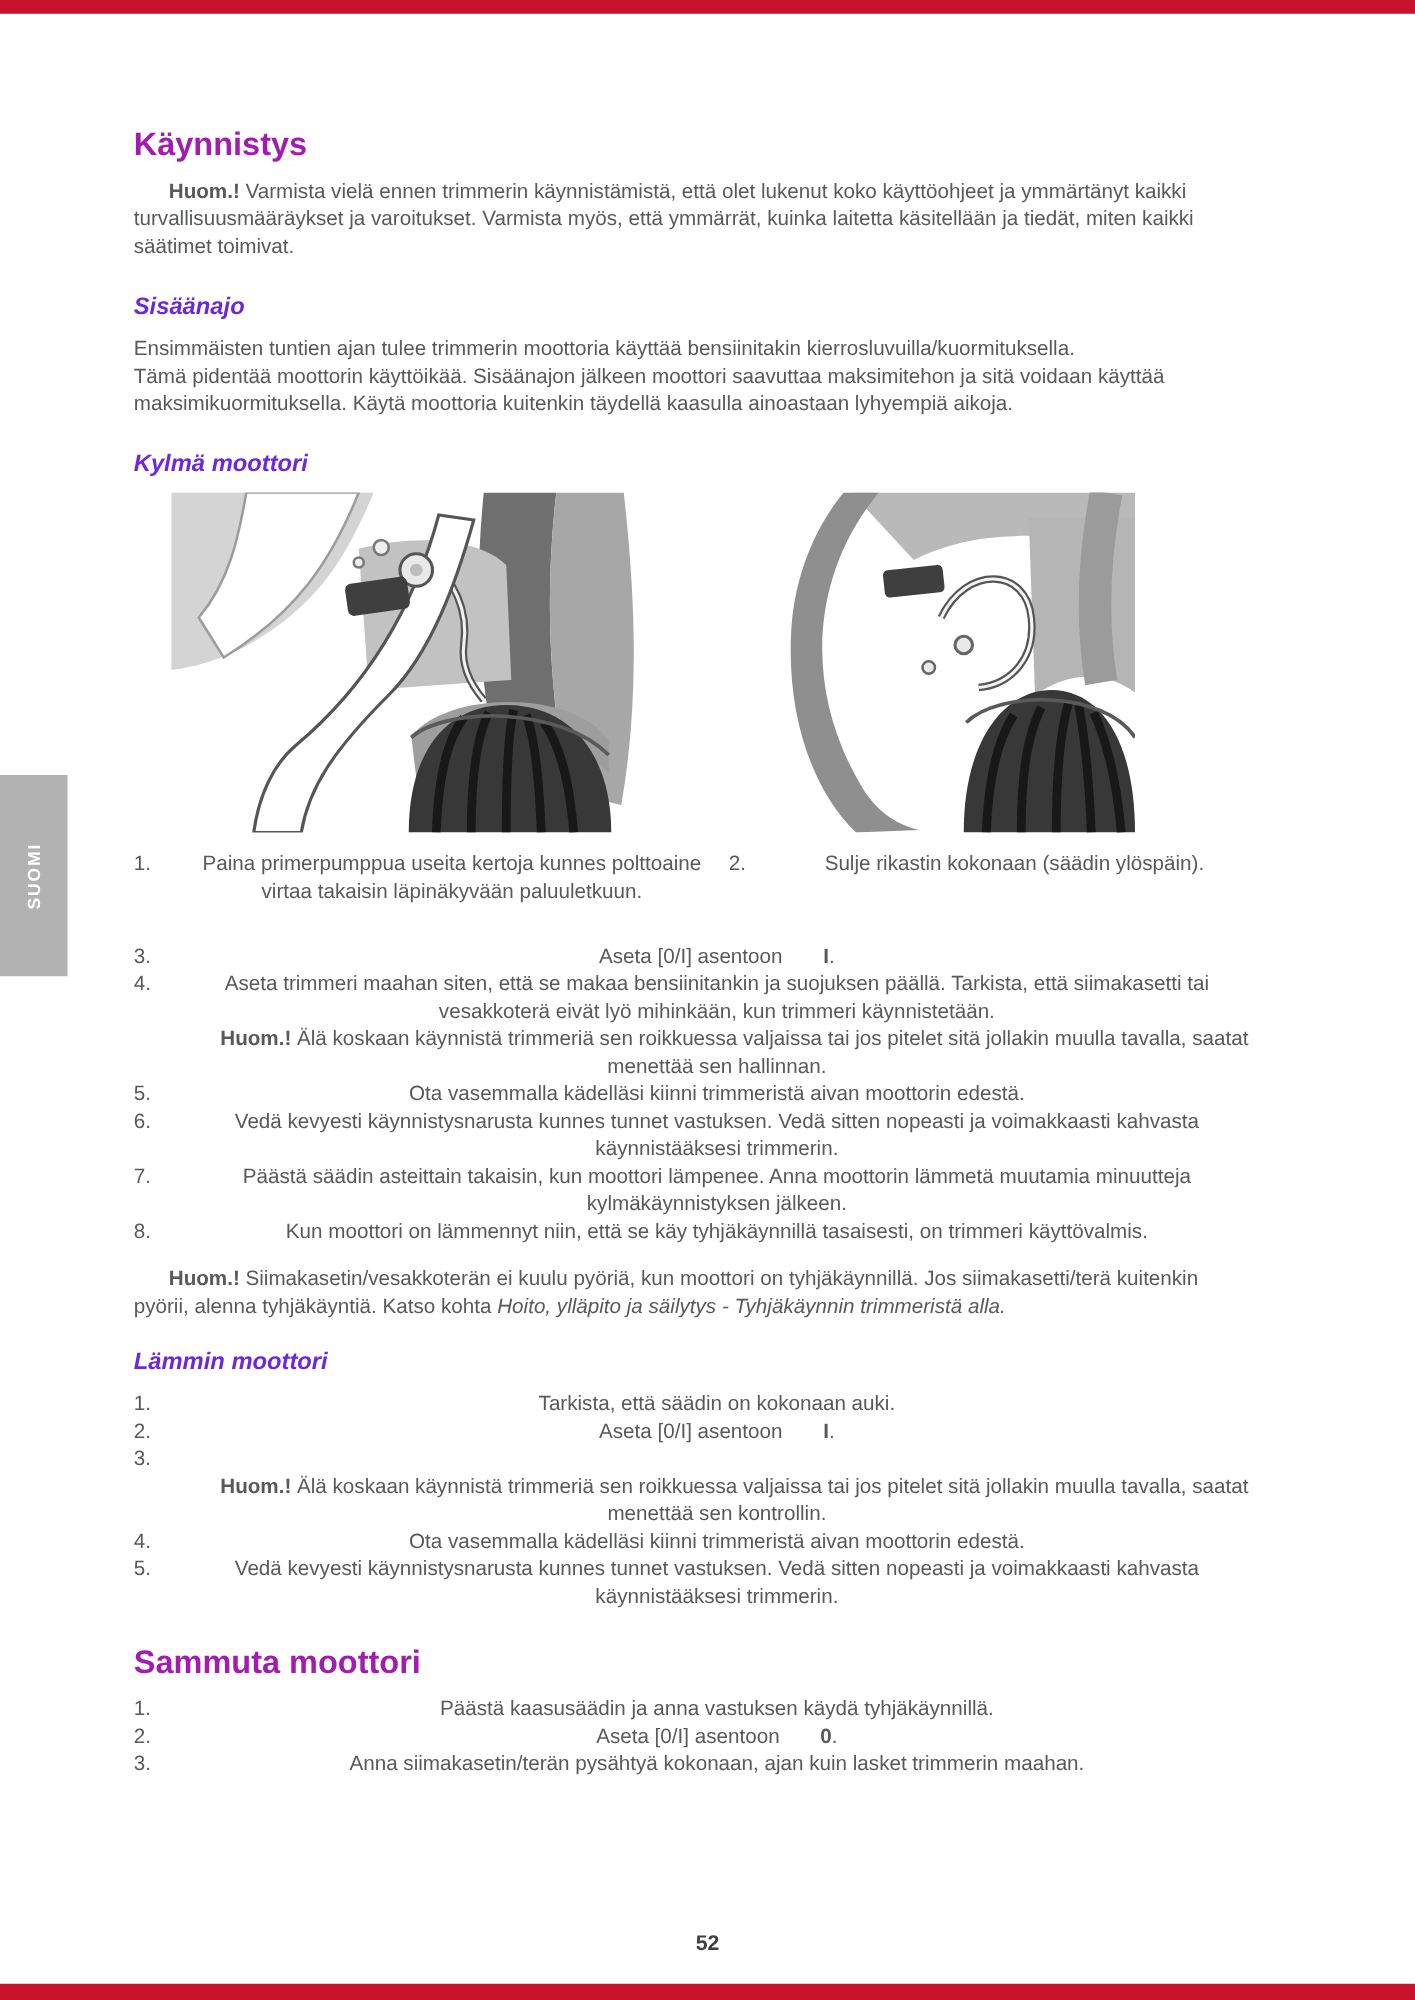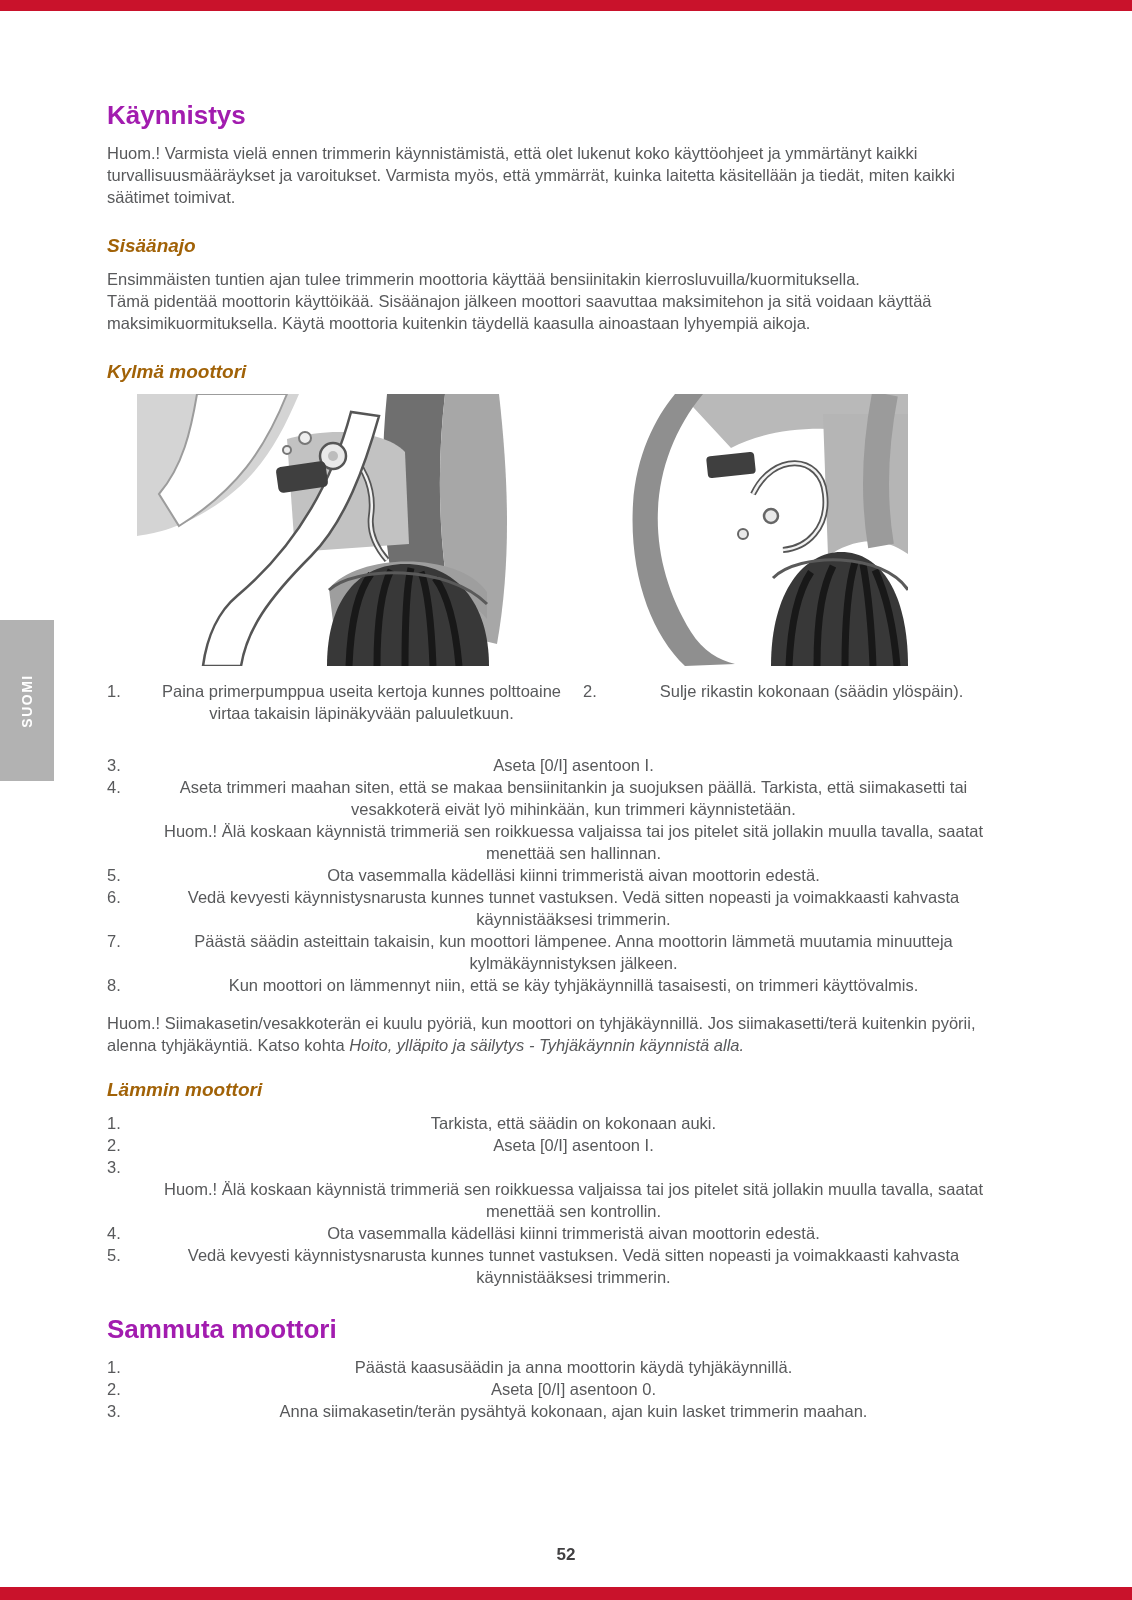--- a/index.html
+++ b/index.html
@@ -2,42 +2,42 @@
 <html><head>
 <meta charset="utf-8">
 <style>
   html,body{margin:0;padding:0;}
   body{
     width:1132px;height:1600px;position:relative;background:#ffffff;
     font-family:"Liberation Sans", sans-serif;
     font-size:16.5px;line-height:22px;color:#58595b;
     overflow:hidden;
   }
-  .b{font-weight:400;}
+  .b{font-weight:700;margin-left:28px;}
   .i{font-style:italic;}
   .accent-bar{position:absolute;left:0;width:1132px;background:#c9122b;}
   .accent-bar.top{top:0;height:11px;}
   .accent-bar.bottom{bottom:0;height:13px;}
   .side-tab{
     position:absolute;left:0;top:620px;width:54px;height:161px;
     background:#b2b2b2;display:flex;align-items:center;justify-content:center;
   }
   .side-tab span{
     transform:rotate(-90deg);color:#ffffff;font-weight:700;
     font-size:14px;letter-spacing:1.5px;white-space:nowrap;
   }
   .content{position:absolute;left:107px;top:100px;width:900px;}
   h1{
     font-size:26px;line-height:30px;margin:0 0 12px 0;
     color:#a21caf;font-weight:700;
   }
   h1.sammuta{margin-top:26px;}
   h2{
     font-size:19px;line-height:24px;margin:0 0 10px 0;
-    color:#a16207;font-weight:700;font-style:italic;
+    color:#6d28d9;font-weight:700;font-style:italic;
   }
   p{margin:0 0 26px 0;}
   p.note{margin:16px 0 22px 0;}
   .figs{display:flex;margin:6px 0 14px 0;}
   .fig1{width:380px;height:272px;margin-left:30px;}
   .fig2{width:285px;height:272px;margin-left:106px;}
   .fig1 svg,.fig2 svg{width:100%;height:100%;display:block;}
   .caps{display:flex;margin:0 0 30px 0;}
   .cap1{width:476px;display:flex;}
   .cap1 .txt{width:352px;}
@@ -156,21 +156,21 @@
     <div class="li">
       <span class="num">7.</span>
       <span class="txt"><span>Päästä säädin asteittain takaisin, kun moottori lämpenee. Anna moottorin lämmetä muutamia minuutteja kylmäkäynnistyksen jälkeen.</span></span>
     </div>
     <div class="li">
       <span class="num">8.</span>
       <span class="txt"><span>Kun moottori on lämmennyt niin, että se käy tyhjäkäynnillä tasaisesti, on trimmeri käyttövalmis.</span></span>
     </div>
   </div>
 
-  <p class="note"><span class="b">Huom.!</span><span> Siimakasetin/vesakkoterän ei kuulu pyöriä, kun moottori on tyhjäkäynnillä. Jos siimakasetti/terä kuitenkin pyörii, alenna tyhjäkäyntiä. Katso kohta </span><span class="i">Hoito, ylläpito ja säilytys - Tyhjäkäynnin käynnistä alla.</span></p>
+  <p class="note"><span class="b">Huom.!</span><span> Siimakasetin/vesakkoterän ei kuulu pyöriä, kun moottori on tyhjäkäynnillä. Jos siimakasetti/terä kuitenkin pyörii, alenna tyhjäkäyntiä. Katso kohta </span><span class="i">Hoito, ylläpito ja säilytys - Tyhjäkäynnin trimmeristä alla.</span></p>
 
   <h2>Lämmin moottori</h2>
 
   <div class="list block-after">
     <div class="li">
       <span class="num">1.</span>
       <span class="txt"><span>Tarkista, että säädin on kokonaan auki.</span></span>
     </div>
     <div class="li">
       <span class="num">2.</span>
@@ -188,21 +188,21 @@
       <span class="num">5.</span>
       <span class="txt"><span>Vedä kevyesti käynnistysnarusta kunnes tunnet vastuksen. Vedä sitten nopeasti ja voimakkaasti kahvasta käynnistääksesi trimmerin.</span></span>
     </div>
   </div>
 
   <h1 class="sammuta">Sammuta moottori</h1>
 
   <div class="list">
     <div class="li">
       <span class="num">1.</span>
-      <span class="txt"><span>Päästä kaasusäädin ja anna moottorin käydä tyhjäkäynnillä.</span></span>
+      <span class="txt"><span>Päästä kaasusäädin ja anna vastuksen käydä tyhjäkäynnillä.</span></span>
     </div>
     <div class="li">
       <span class="num">2.</span>
       <span class="txt"><span>Aseta [0/I] asentoon </span><span class="b">0</span><span>.</span></span>
     </div>
     <div class="li">
       <span class="num">3.</span>
       <span class="txt"><span>Anna siimakasetin/terän pysähtyä kokonaan, ajan kuin lasket trimmerin maahan.</span></span>
     </div>
   </div>

